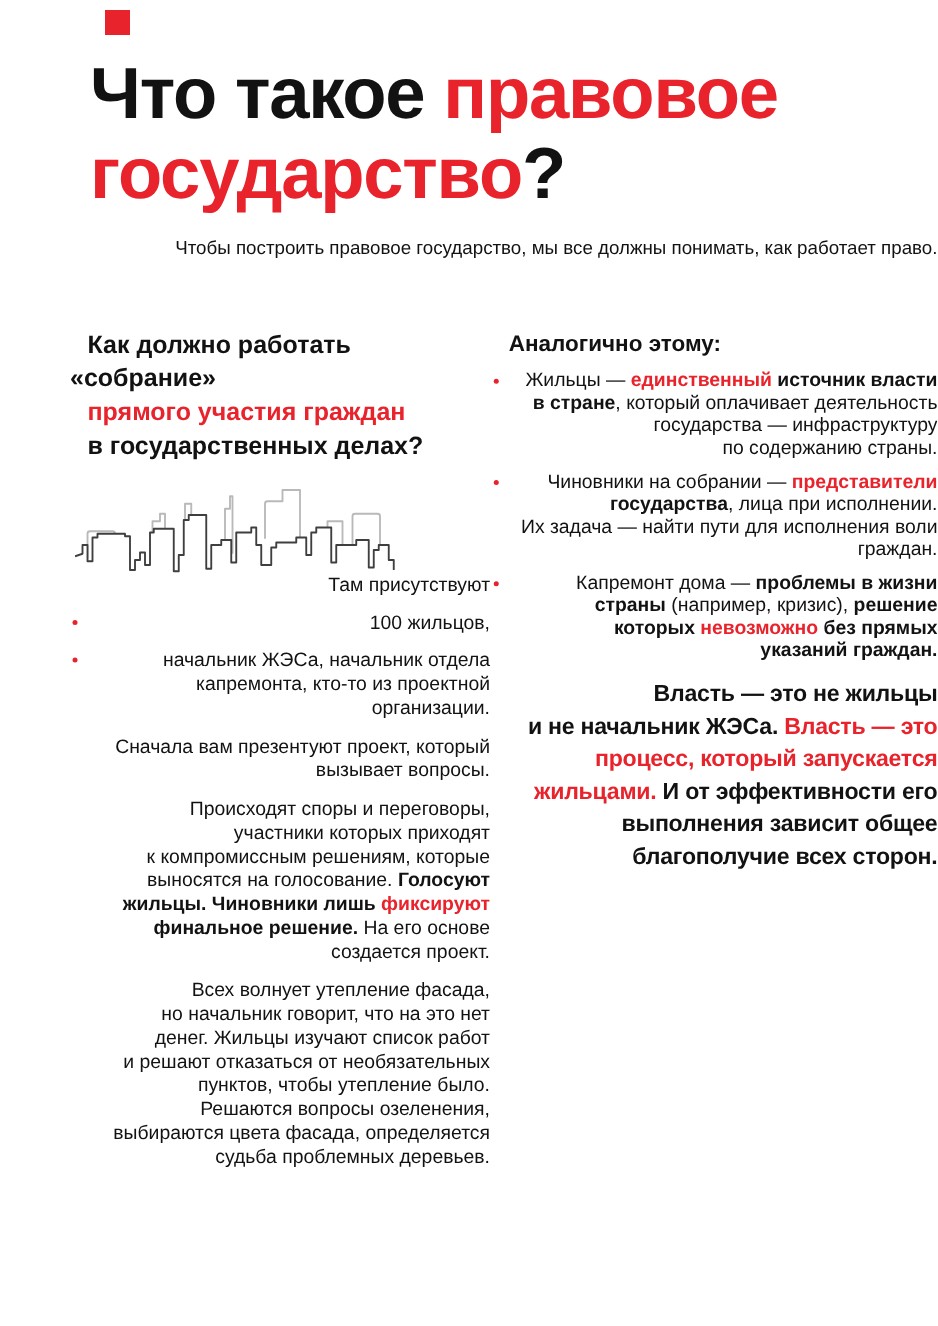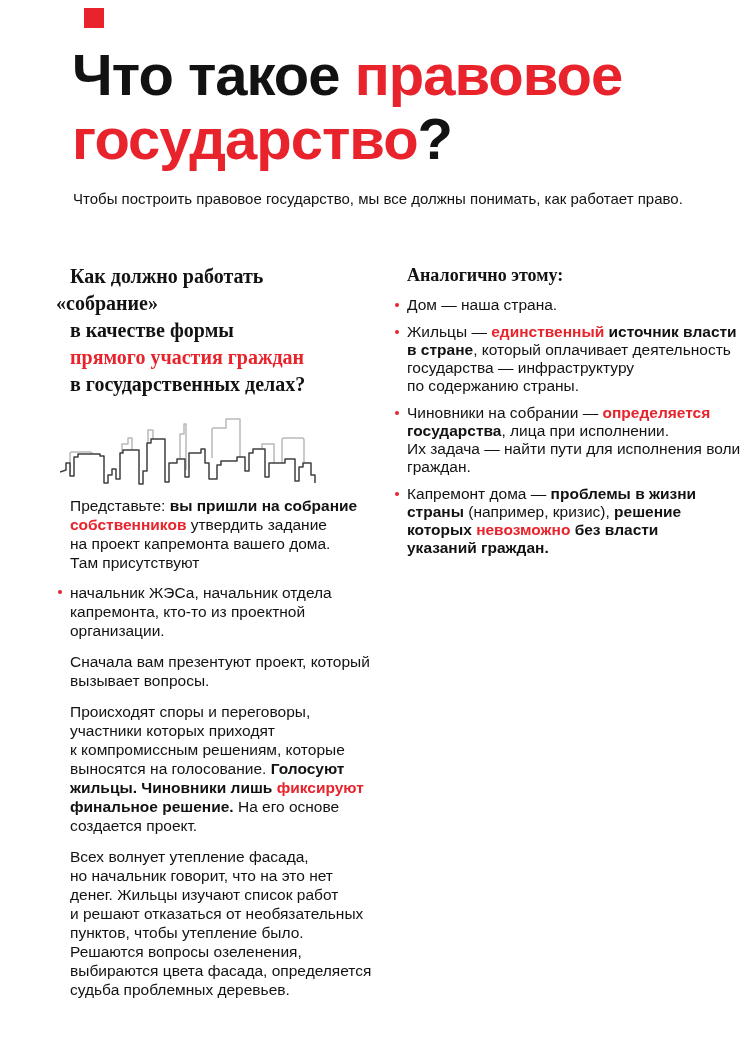--- a/index.html
+++ b/index.html
@@ -19,25 +19,25 @@
     margin:43px 0 16px 72px;font-size:58px;line-height:64px;font-weight:bold;
     letter-spacing:-1px;white-space:pre;
   }
   .red{color:var(--red);}
   .subtitle{
     margin:18px 0 0 73px;font-size:15px;line-height:20px;white-space:pre;
   }
   .cols{display:flex;margin:54px 0 0 70px;align-items:flex-start;}
   .col-left{width:322px;flex:none;}
   .col-right{width:343px;flex:none;margin-left:15px;}
-  h2{margin:0;padding:0;font-family:Liberation Serif, serif;}
+  h2{margin:0;padding:0;}
   .left-heading{font-size:20px;line-height:27px;font-weight:bold;}
   .left-heading .hang{margin-left:-14px;}
   .skyline{display:block;margin:14px 0 0 -10px;}
-  p{margin:0;padding:0;}
+  p{margin:0;padding:0;text-align:right;}
   .body{font-size:15.5px;line-height:19px;white-space:pre;}
   .col-right .body{line-height:18px;}
   .mt{margin-top:12px;}
   .li{position:relative;margin-top:11px;}
   .col-right .li{margin-top:9px;}
   .dot{
     position:absolute;left:-12px;top:7px;width:4px;height:4px;border-radius:50%;
     background:var(--red);
   }
   b{font-weight:bold;}
@@ -60,37 +60,37 @@
 государство</span><span>?</span></h1>
 
 <p class="subtitle">Чтобы построить правовое государство, мы все должны понимать, как работает право.</p>
 
 <div class="cols">
 
   <div class="col-left">
     <h2 class="left-heading">
       <div>Как должно работать</div>
       <div class="hang">«собрание»</div>
-      <div>в качестве формы</div>
       <div class="red">прямого участия граждан</div>
       <div>в государственных делах?</div>
     </h2>
 
     <svg class="skyline" width="262" height="74" viewBox="0 0 262 74">
       <path d="M10 62 V42 Q10 40 12 40 H30 Q32 40 32 42 V62 M62 58 V32 H68 V26 H72 V58 M88 52 V18 H93 V52 M120 58 V22 H124 V12 H126 V58 M152 46 V18 Q152 16 154 16 H166 V7 H180 V46 M194 52 V38 H202 V32 H214 V52 M222 60 V28 Q222 26 224 26 H242 Q244 26 244 28 V60" fill="none" stroke="#B9B9B9" stroke-width="1.5" stroke-linejoin="round"></path>
       <path d="M0 60 L6 58 L6 51 L10 51 L10 64 L14 64 L14 45 L18 45 L18 42 L40 42 L40 44 L44 44 L44 71 L48 71 L48 63 L52 63 L52 57 L56 57 L56 67 L60 67 L60 41 L63 41 L63 38 L79 38 L79 72 L83 72 L83 59 L87 59 L87 31 L91 31 L91 27 L105 27 L105 70 L109 70 L109 51 L117 51 L117 47 L125 47 L125 65 L129 65 L129 41 L141 41 L141 37 L145 37 L145 51 L149 51 L149 67 L157 67 L157 53 L161 53 L161 49 L177 49 L177 45 L185 45 L185 59 L189 59 L189 41 L193 41 L193 37 L205 37 L205 65 L209 65 L209 51 L225 51 L225 47 L235 47 L235 69 L239 69 L239 55 L243 55 L243 51 L251 51 L251 63 L255 63 L255 71 L255 74 L0 74 Z" fill="#ffffff" stroke="none"></path>
       <path d="M0 60 L6 58 L6 51 L10 51 L10 64 L14 64 L14 45 L18 45 L18 42 L40 42 L40 44 L44 44 L44 71 L48 71 L48 63 L52 63 L52 57 L56 57 L56 67 L60 67 L60 41 L63 41 L63 38 L79 38 L79 72 L83 72 L83 59 L87 59 L87 31 L91 31 L91 27 L105 27 L105 70 L109 70 L109 51 L117 51 L117 47 L125 47 L125 65 L129 65 L129 41 L141 41 L141 37 L145 37 L145 51 L149 51 L149 67 L157 67 L157 53 L161 53 L161 49 L177 49 L177 45 L185 45 L185 59 L189 59 L189 41 L193 41 L193 37 L205 37 L205 65 L209 65 L209 51 L225 51 L225 47 L235 47 L235 69 L239 69 L239 55 L243 55 L243 51 L251 51 L251 63 L255 63 L255 71" fill="none" stroke="#3F3F3F" stroke-width="1.5" stroke-linejoin="round"></path>
     </svg>
 
-    <p class="body intro-gap"><span>Представьте: </span><b>вы пришли на собрание</b><b class="red">
-собственников</b><span> утвердить задание
-на проект капремонта вашего дома.</span></p>
 
     <p class="body lead-gap">Там присутствуют</p>
 
+    <div class="li">
+      <span class="dot"></span>
+      <p class="body">100 жильцов,</p>
+    </div>
     <div class="li">
       <span class="dot"></span>
       <p class="body">начальник ЖЭСа, начальник отдела
 капремонта, кто-то из проектной
 организации.</p>
     </div>
 
     <p class="body mt">Сначала вам презентуют проект, который
 вызывает вопросы.</p>
     <p class="body mt"><span>Происходят споры и переговоры,
@@ -106,48 +106,50 @@
 и решают отказаться от необязательных
 пунктов, чтобы утепление было.
 Решаются вопросы озеленения,
 выбираются цвета фасада, определяется
 судьба проблемных деревьев.</p>
   </div>
 
   <div class="col-right">
     <h2 class="right-heading rh-gap">Аналогично этому:</h2>
 
-    <div class="li">
-      <span class="dot"></span>
-      <p class="body">Дом — наша страна.</p>
-    </div>
 
     <div class="li">
       <span class="dot"></span>
       <p class="body"><span>Жильцы — </span><b class="red">единственный</b><b> источник власти
 в стране</b><span>, который оплачивает деятельность
 государства — инфраструктуру
 по содержанию страны.</span></p>
     </div>
 
     <div class="li">
       <span class="dot"></span>
-      <p class="body"><span>Чиновники на собрании — </span><b class="red">определяется</b><b>
+      <p class="body"><span>Чиновники на собрании — </span><b class="red">представители</b><b>
 государства</b><span>, лица при исполнении.
 Их задача — найти пути для исполнения воли
 граждан.</span></p>
     </div>
 
     <div class="li">
       <span class="dot"></span>
       <p class="body"><span>Капремонт дома — </span><b>проблемы в жизни
 страны </b><span>(например, кризис), </span><b>решение
-которых </b><b class="red">невозможно</b><b> без власти
+которых </b><b class="red">невозможно</b><b> без прямых
 указаний граждан.</b></p>
     </div>
 
 
 
 
 
+    <p class="conclusion"><b>Власть — это не жильцы
+и не начальник ЖЭСа. </b><b class="red">Власть — это
+процесс, который запускается
+жильцами.</b><b> И от эффективности его
+выполнения зависит общее
+благополучие всех сторон.</b></p>
   </div>
 
 </div>
 
 </body></html>

